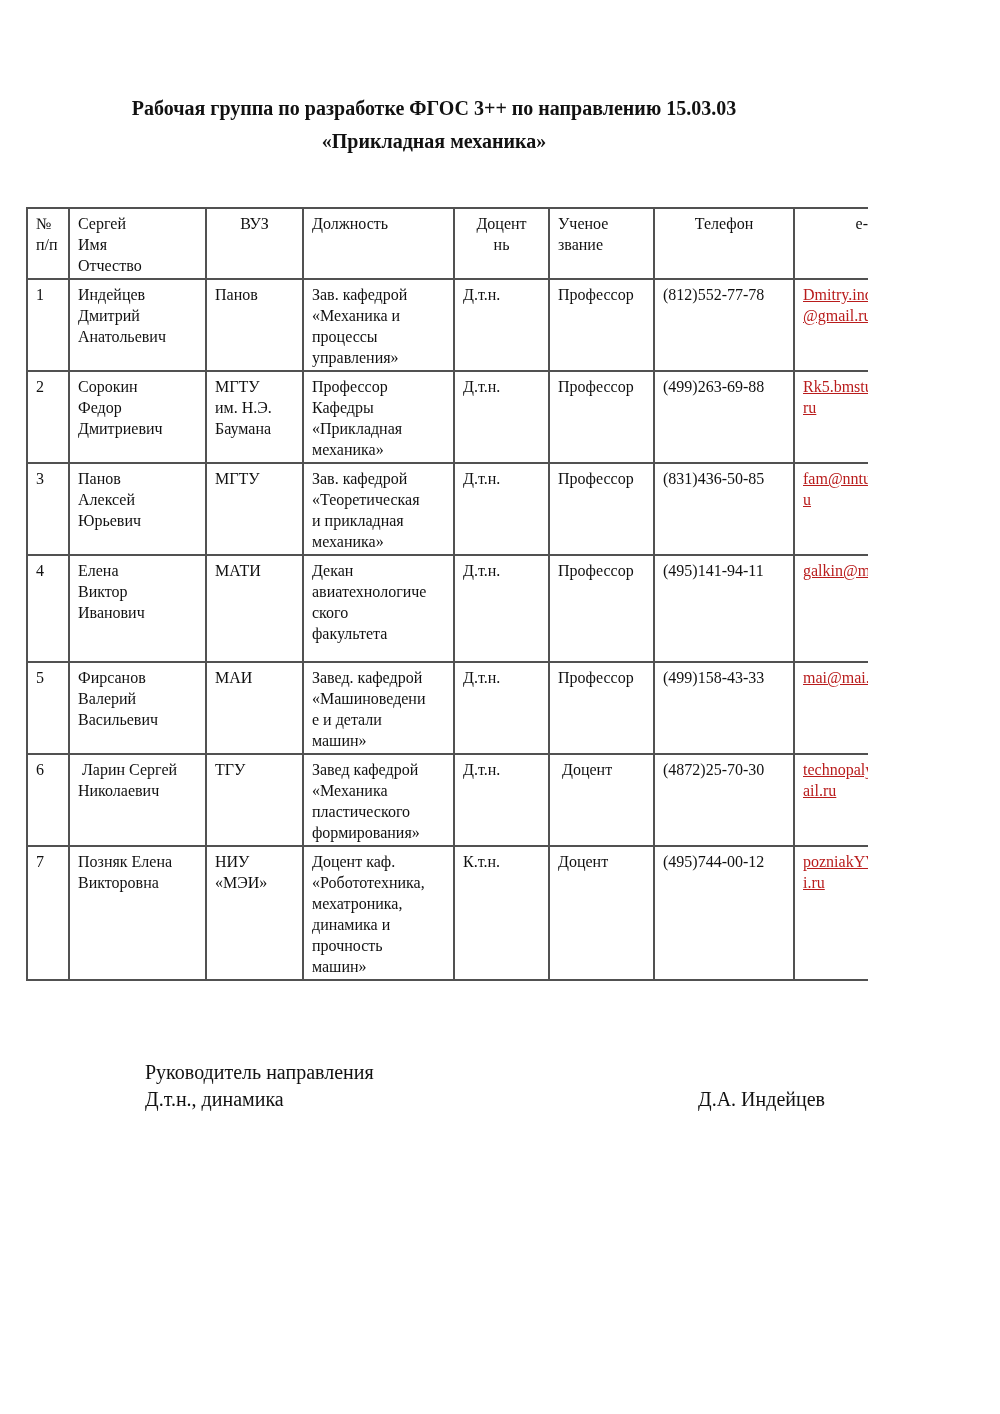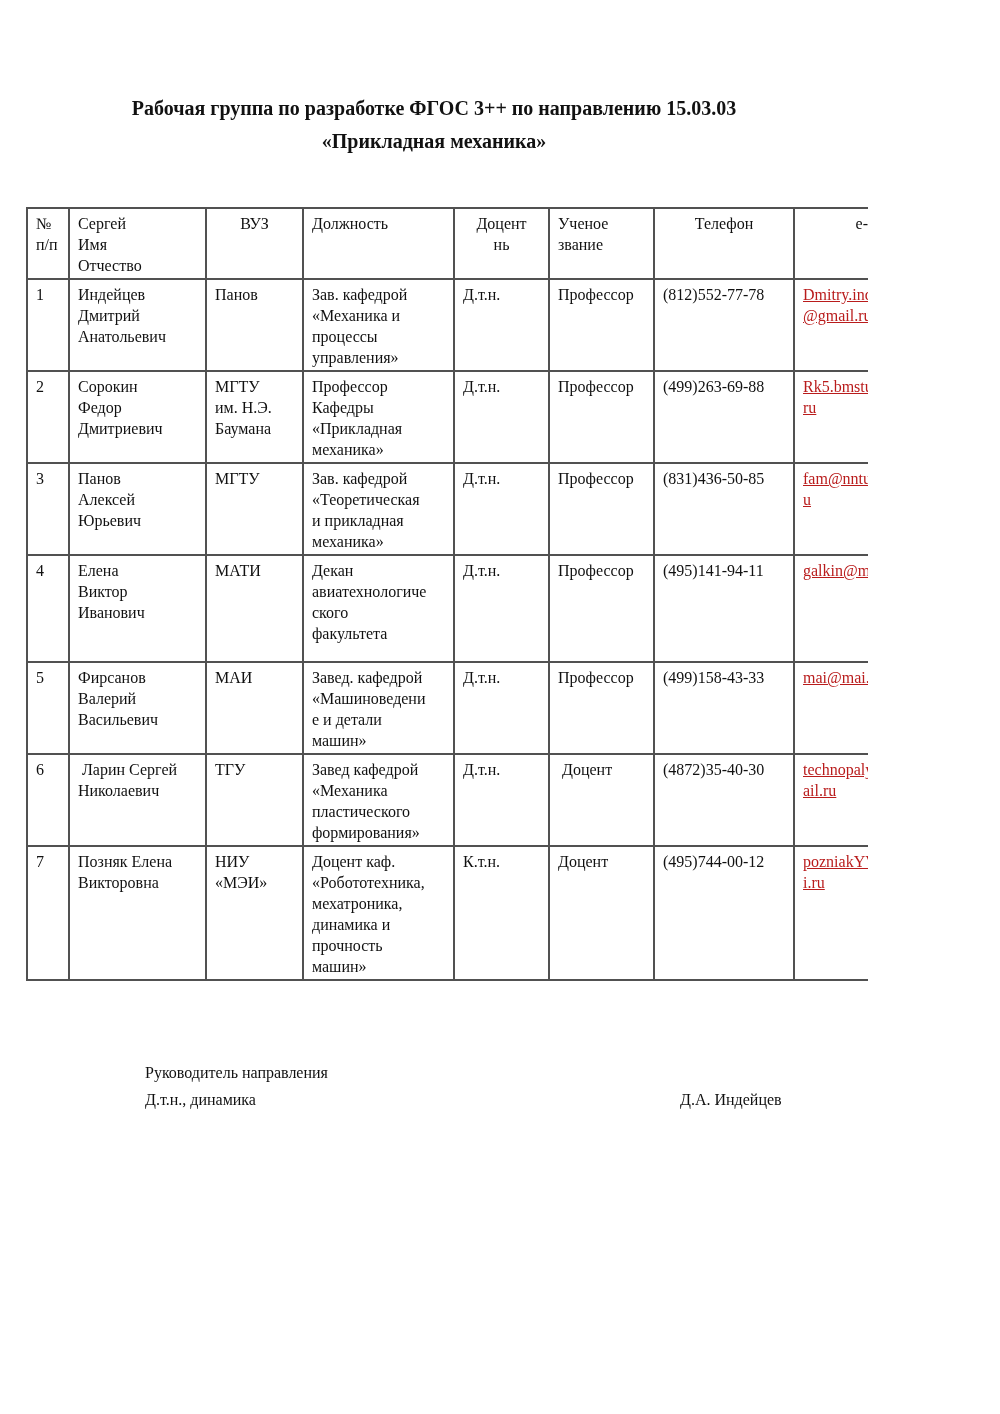--- a/index.html
+++ b/index.html
@@ -40,23 +40,23 @@
   .roster th.center{text-align:center;padding-left:4px;}
   tr.hdr{height:65px;}
   tr.r1{height:85px;}
   tr.r2{height:85px;}
   tr.r3{height:86px;}
   tr.r4{height:107px;}
   tr.r5{height:87px;}
   tr.r6{height:85px;}
   tr.r7{height:131px;}
   a.email{color:#b91c1c;text-decoration:underline;cursor:pointer;}
-  .footer{position:relative;margin-top:78px;height:90px;font-size:16px;line-height:27px;}
+  .footer{position:relative;margin-top:78px;height:90px;font-size:20px;line-height:27px;}
   .footer-left{position:absolute;left:145px;top:0;}
-  .signature{position:absolute;left:680px;top:27px;}
+  .signature{position:absolute;left:698px;top:27px;}
 </style>
 </head>
 <body>
 
 <div class="page">
 
   <div class="title">Рабочая группа по разработке ФГОС 3++  по направлению 15.03.03
 «Прикладная механика»</div>
 
   <table class="roster">
@@ -172,21 +172,21 @@
         <td>6</td>
         <td>&nbsp;Ларин Сергей
 Николаевич</td>
         <td>ТГУ</td>
         <td>Завед кафедрой
 «Механика
 пластического
 формирования»</td>
         <td>Д.т.н.</td>
         <td>&nbsp;Доцент</td>
-        <td>(4872)35-40-30</td>
+        <td>(4872)25-70-30</td>
         <td><a class="email">technopalych@m
 ail.ru</a></td>
       </tr>
       <tr class="r7">
         <td>7</td>
         <td>Позняк Елена
 Викторовна</td>
         <td>НИУ
 «МЭИ»</td>
         <td>Доцент каф.

